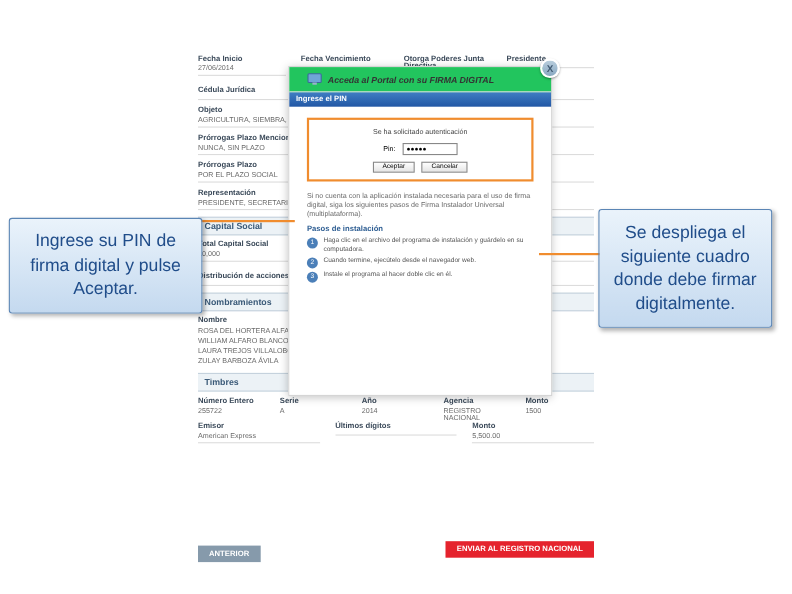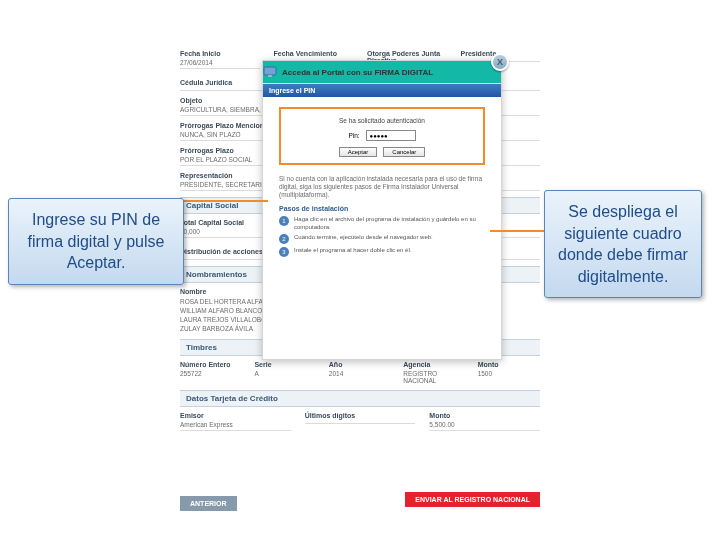--- a/index.html
+++ b/index.html
@@ -21,21 +21,21 @@
   .btn-enviar { position: absolute; right: 0; top: 0; background: #e5232d; color: #fff; font-size: 7px; font-weight: bold; padding: 4px 10px; }
 
   .callout { position: absolute; background: linear-gradient(#eaf3fb,#c4d9ef); border: 1px solid #5a85b5; border-radius: 3px; box-shadow: 2px 2px 4px rgba(0,0,0,.3); padding: 10px 12px; font-size: 16px; color: #204d8a; text-align: center; line-height: 1.35; }
   .callout-left { left: 8px; top: 198px; width: 176px; }
   .callout-right { right: 18px; top: 190px; width: 158px; }
 
   .line-left { position: absolute; border-top: 2px solid #f08c2e; width: 100px; height: 2px; left: 168px; top: 200px; }
   .line-right { position: absolute; border-top: 2px solid #f08c2e; width: 58px; height: 2px; left: 490px; top: 230px; }
 
   .modal-backshadow { position: absolute; left: 262px; top: 60px; width: 240px; height: 300px; border: 1px solid #d5d5d5; background: #fff; box-shadow: 0 2px 8px rgba(0,0,0,.25); font-size: 7px; }
-  .modal-titlebar { background: #14b8a6; padding: 5px 0; display: flex; align-items: center; gap: 5px; border-bottom: 1px solid #e3e3e3; }
+  .modal-titlebar { background: #22c55e; padding: 5px 16px; display: flex; align-items: center; gap: 5px; border-bottom: 1px solid #e3e3e3; font-style: italic; }
   .modal-titlebar svg { flex-shrink: 0; }
   .modal-titlebar-text { font-size: 8px; font-weight: bold; color: #333; }
   .modal-close { position: absolute; right: -8px; top: -8px; width: 18px; height: 18px; border-radius: 50%; background: linear-gradient(#b9cedd,#89a8c2); border: 2px solid #fff; box-shadow: 0 1px 2px rgba(0,0,0,.4); color: #415a72; font-size: 9px; font-weight: bold; text-align: center; line-height: 14px; cursor: pointer; }
   .modal-bluebar { background: linear-gradient(#3f7dc2,#2257a5); color: #fff; font-size: 7px; padding: 3px 6px; font-weight: bold; }
   .modal-body { padding: 8px 16px; }
   .inner-dialog { border: 2px solid #f08c2e; padding: 8px 10px 6px; margin: 2px 0 10px; }
   .inner-dialog .dlg-title { font-size: 6.5px; color: #444; margin-bottom: 6px; text-align: center; }
   .inner-dialog .pin-row { display: flex; align-items: center; justify-content: center; gap: 6px; font-size: 6.5px; margin-bottom: 6px; }
   .inner-dialog .pin-row input { width: 50px; height: 11px; font-size: 6px; border: 1px solid #888; padding: 0 3px; }
   .inner-dialog .btn-row { display: flex; justify-content: center; gap: 6px; }
@@ -111,21 +111,20 @@
     <span>Monto</span>
   </div>
   <div class="table-data">
     <span>255722</span>
     <span>A</span>
     <span>2014</span>
     <span>REGISTRO NACIONAL</span>
     <span>1500</span>
   </div>
 
-  <div class="section-hdr">Datos Tarjeta de Crédito</div>
   <div class="form-row">
     <div class="form-col">
         <div class="lbl">Emisor</div>
         <div class="val">American Express</div>
       </div>
     <div class="form-col">
         <div class="lbl">Últimos dígitos</div>
         <div class="val"></div>
       </div>
     <div class="form-col">

